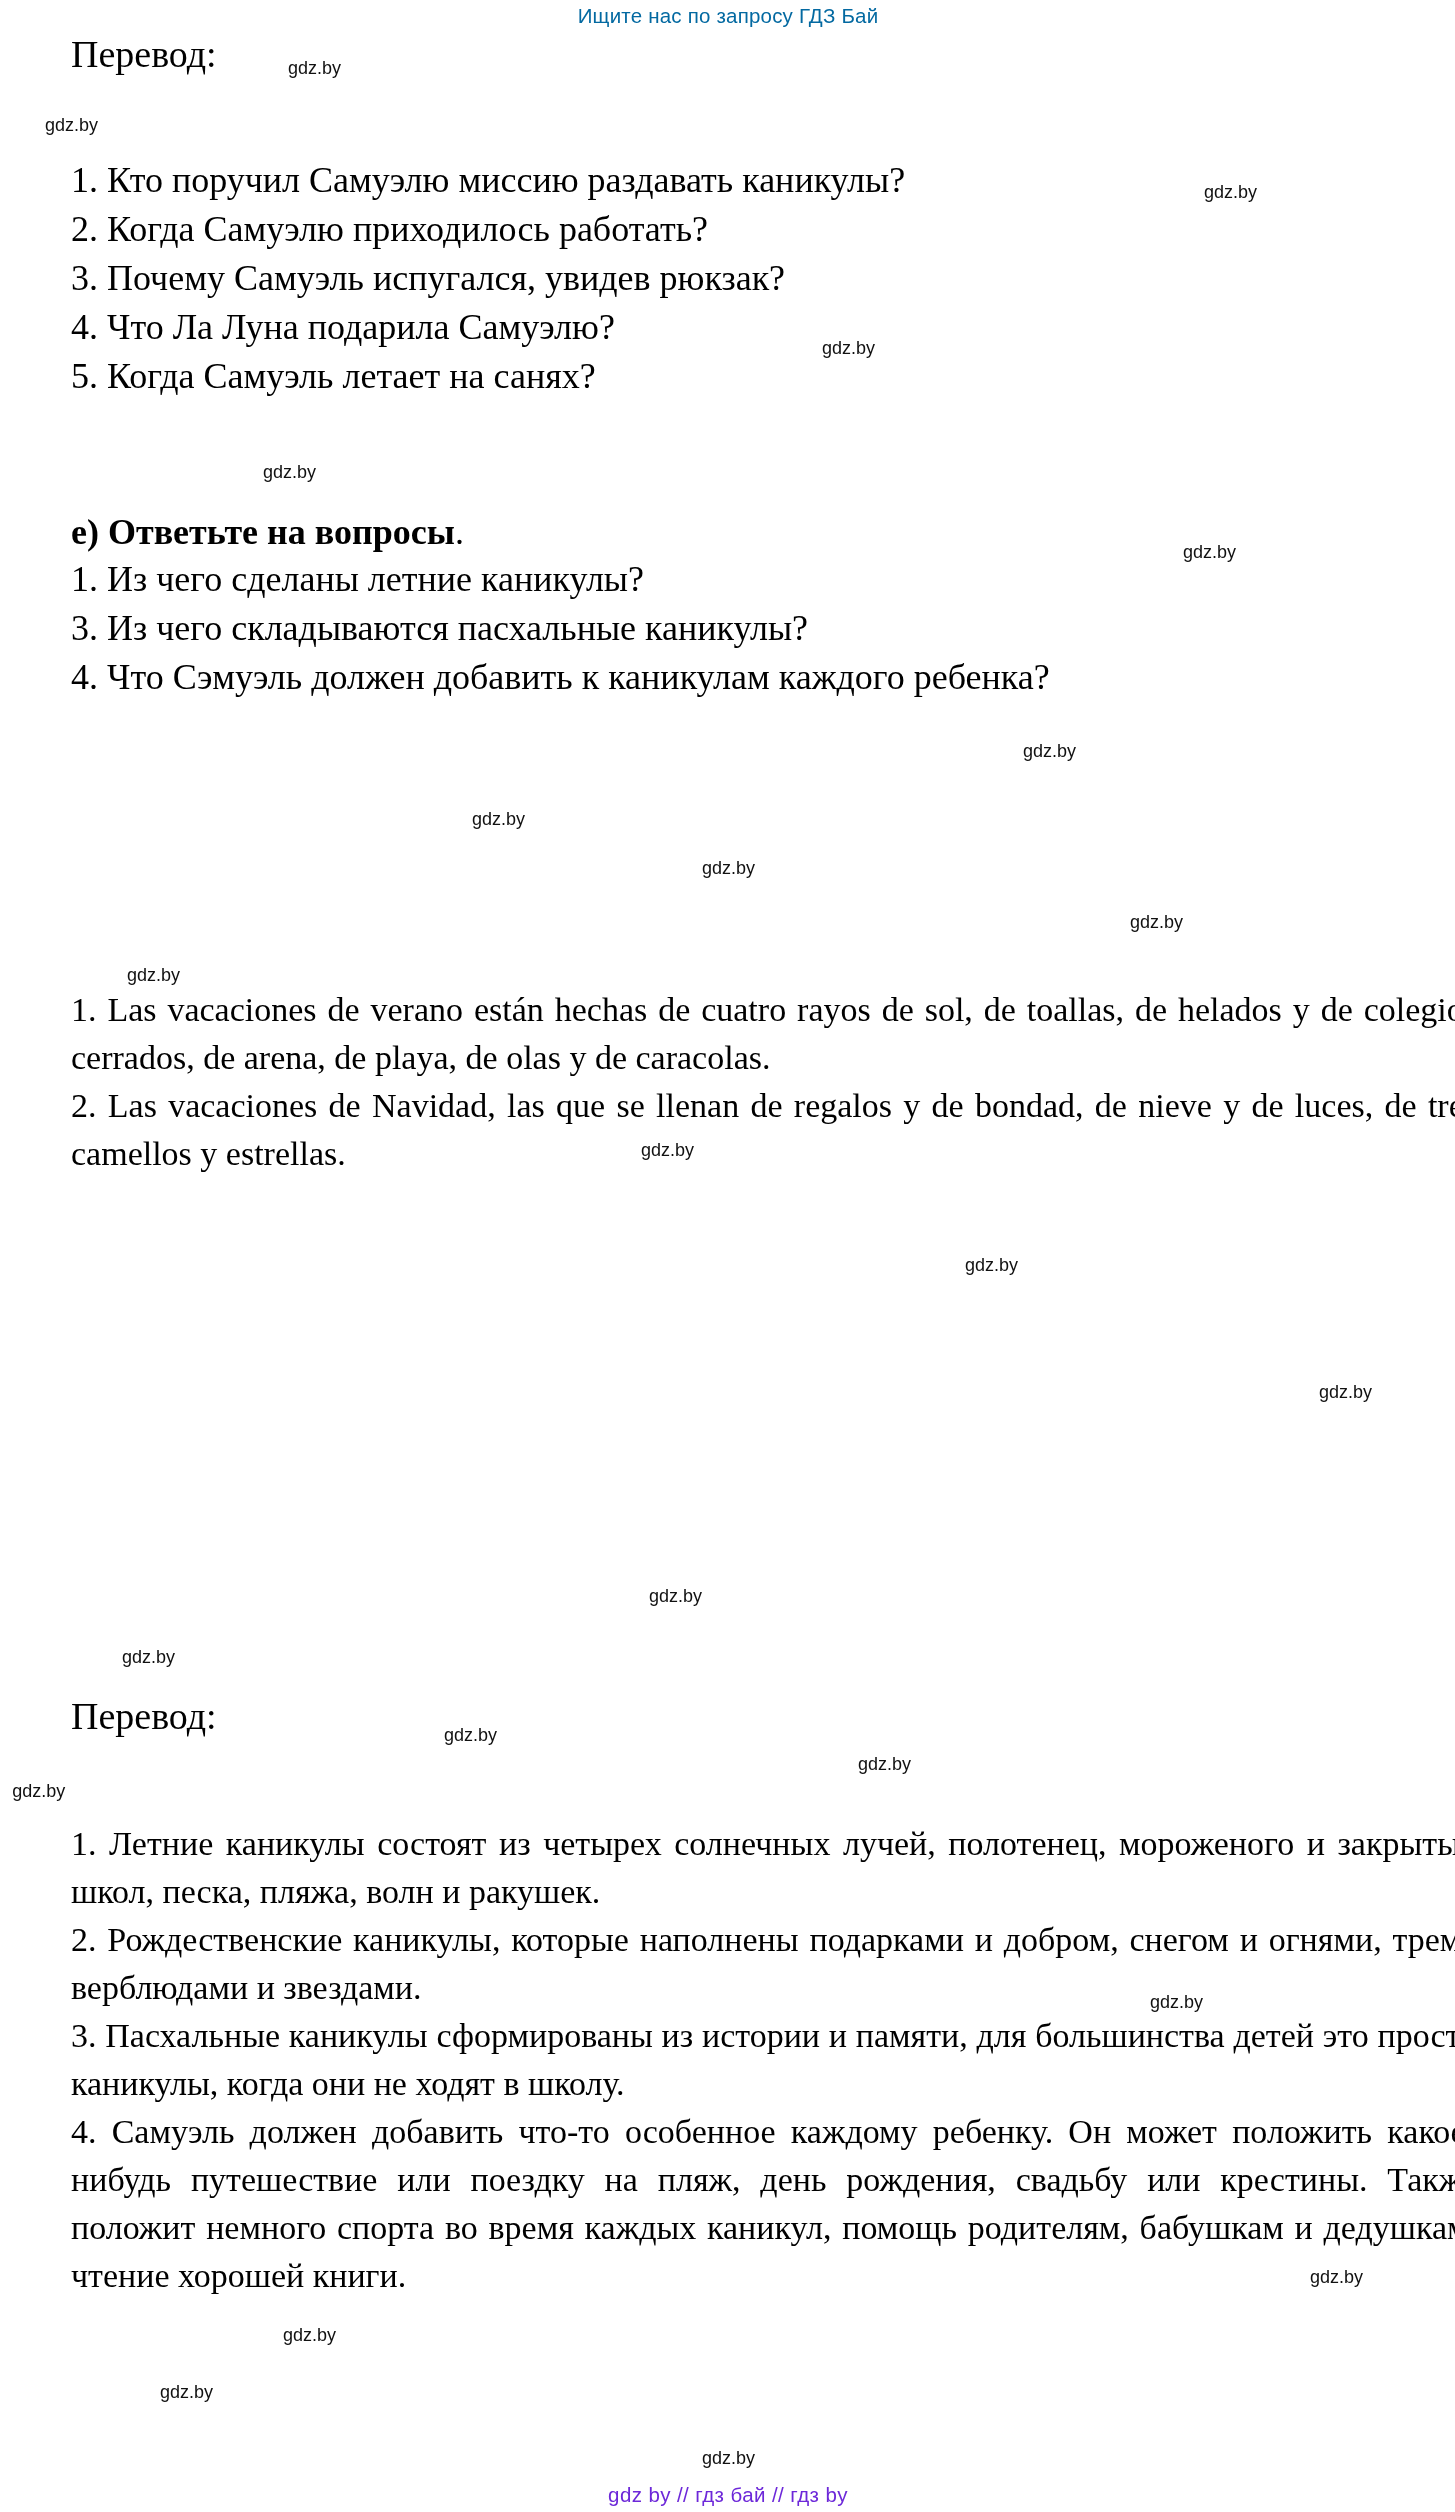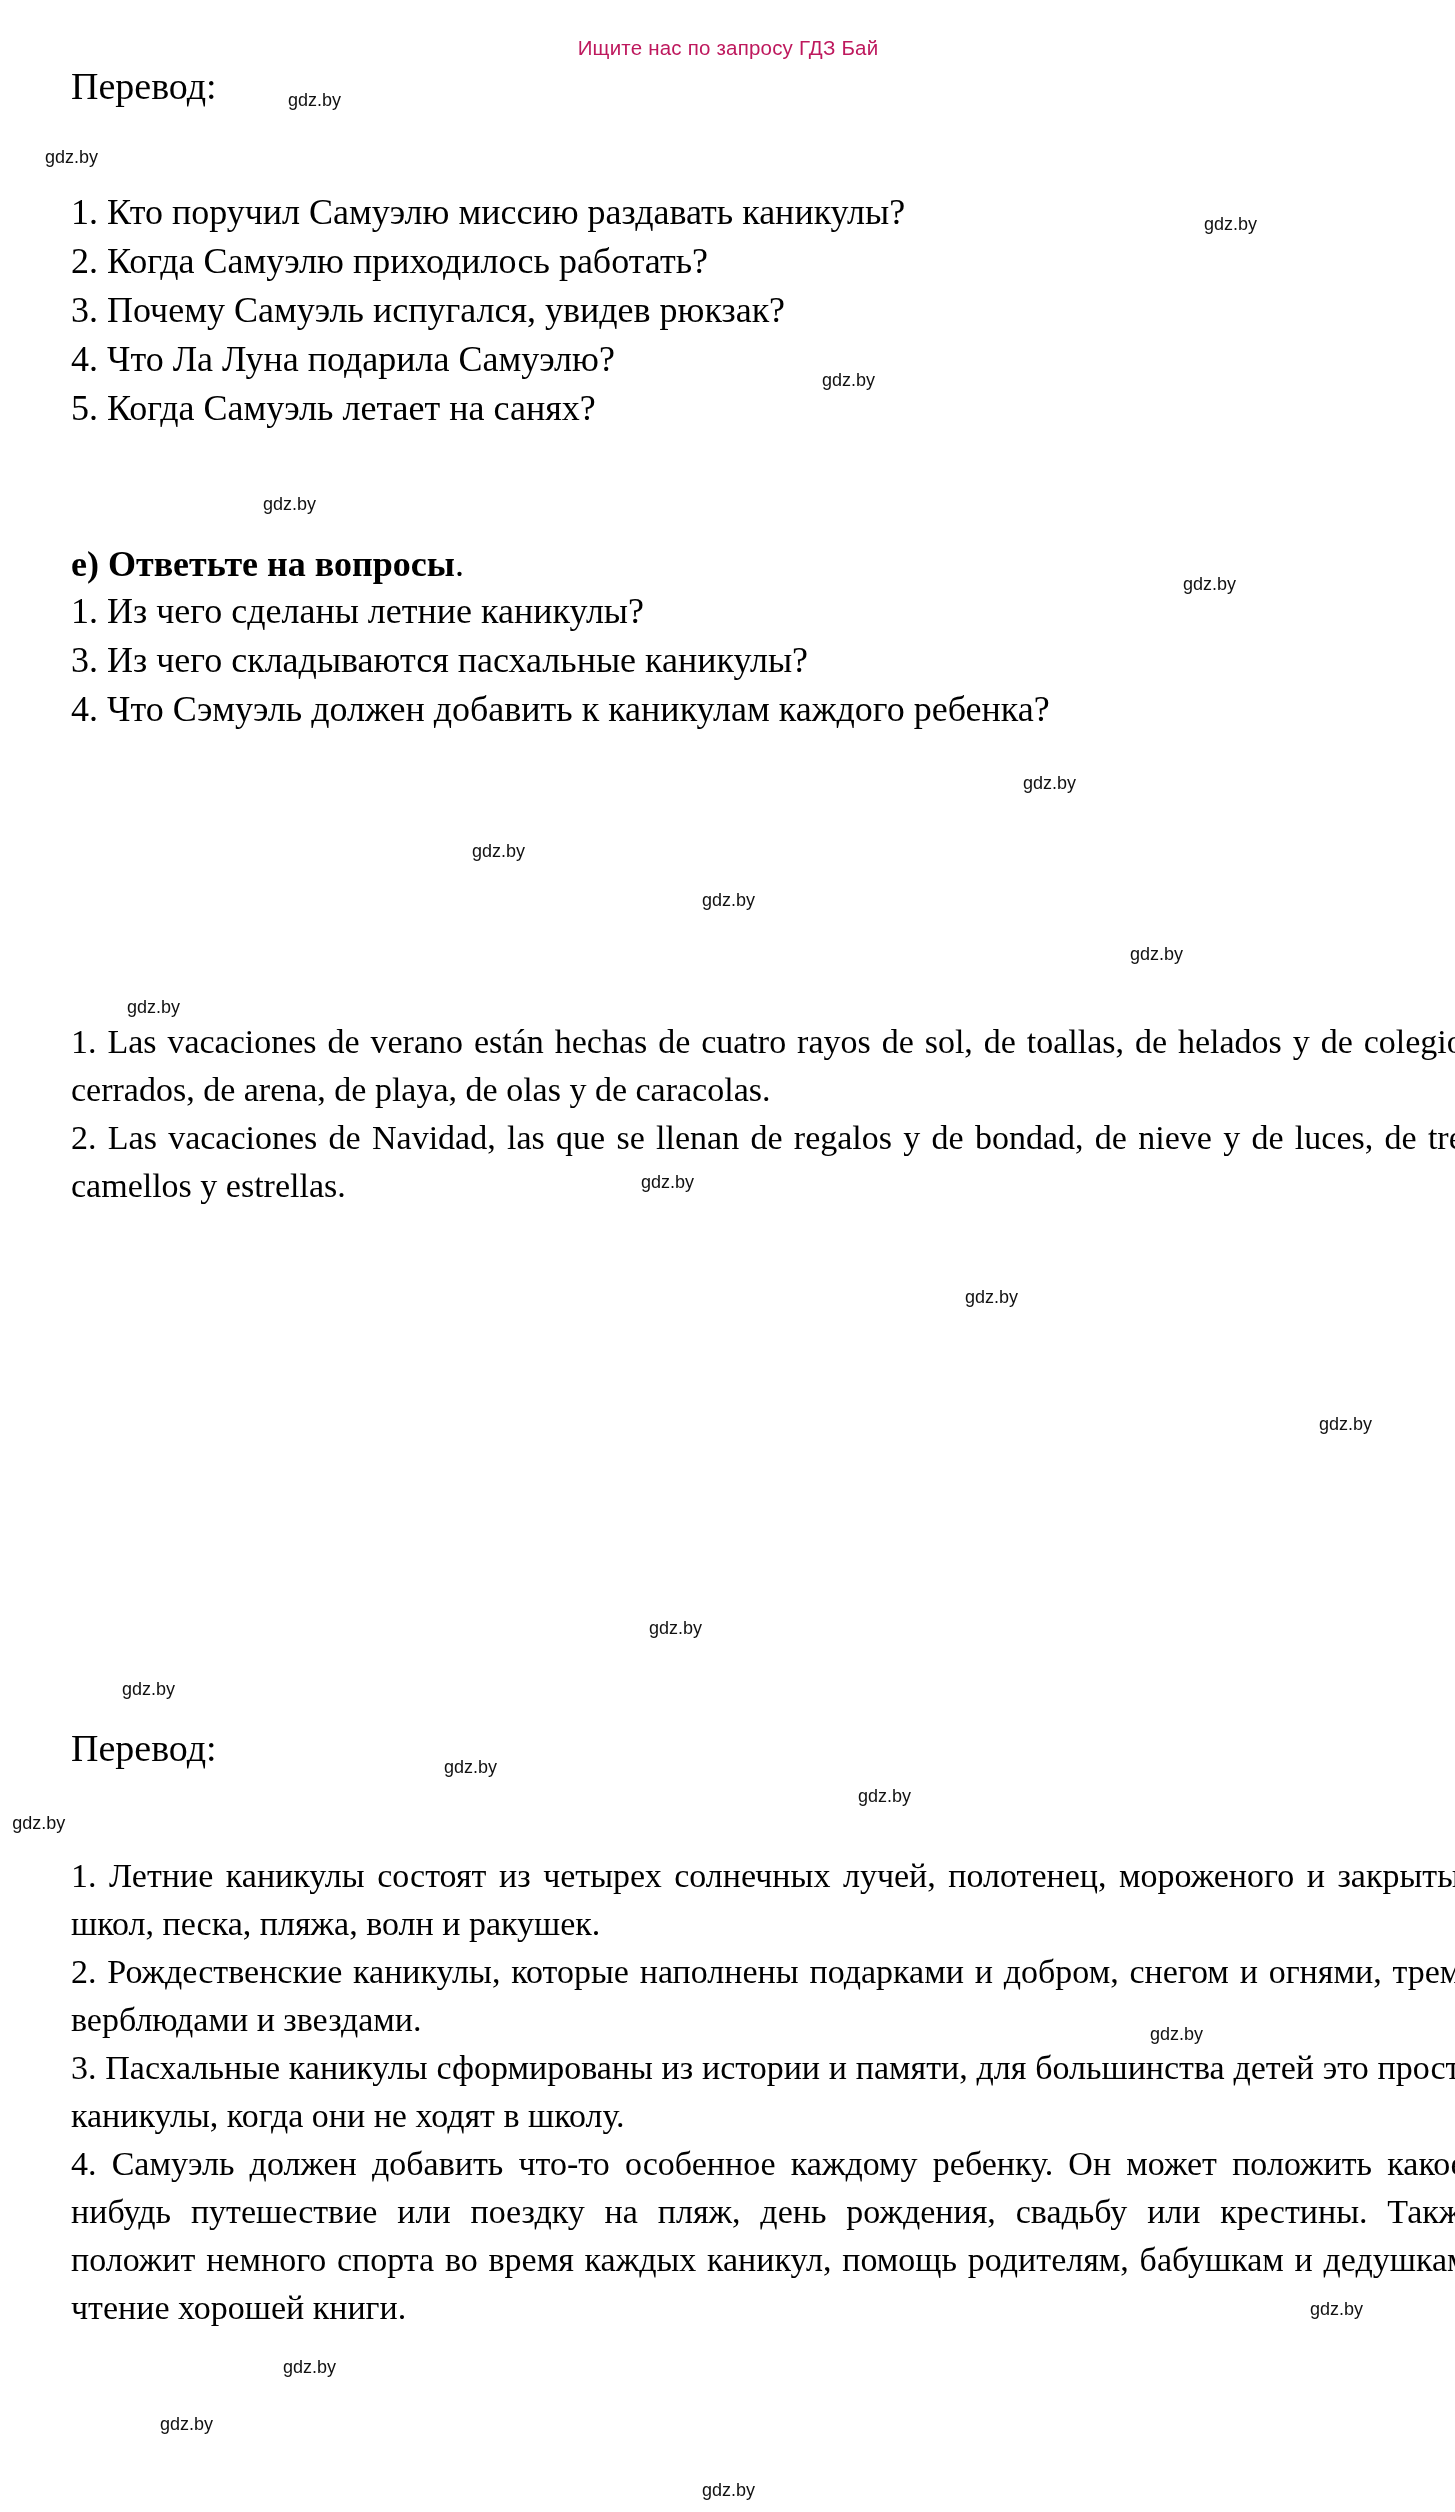--- a/index.html
+++ b/index.html
@@ -85,21 +85,21 @@
     letter-spacing: 0.4px;
   }
 
   .blk { position: absolute; left: 27px; width: 1406px; margin-left: 44px; }
 </style>
 </head>
 <body>
 
 <div class="page">
 
-  <div class="promo-bar" style="color: #be185d; margin-top: 32px;">Ищите нас по запросу ГДЗ Бай</div>
+  <div class="promo-bar" style="color: #0369a1;">Ищите нас по запросу ГДЗ Бай</div>
 
   <div class="blk" style="top:30px;">
     <div class="heading">Перевод:</div>
   </div>
 
   <div class="blk" style="top:156px;">
     <div class="q-line">1. Кто поручил Самуэлю миссию раздавать каникулы?</div>
     <div class="q-line">2. Когда Самуэлю приходилось работать?</div>
     <div class="q-line">3. Почему Самуэль испугался, увидев рюкзак?</div>
     <div class="q-line">4. Что Ла Луна подарила Самуэлю?</div>

